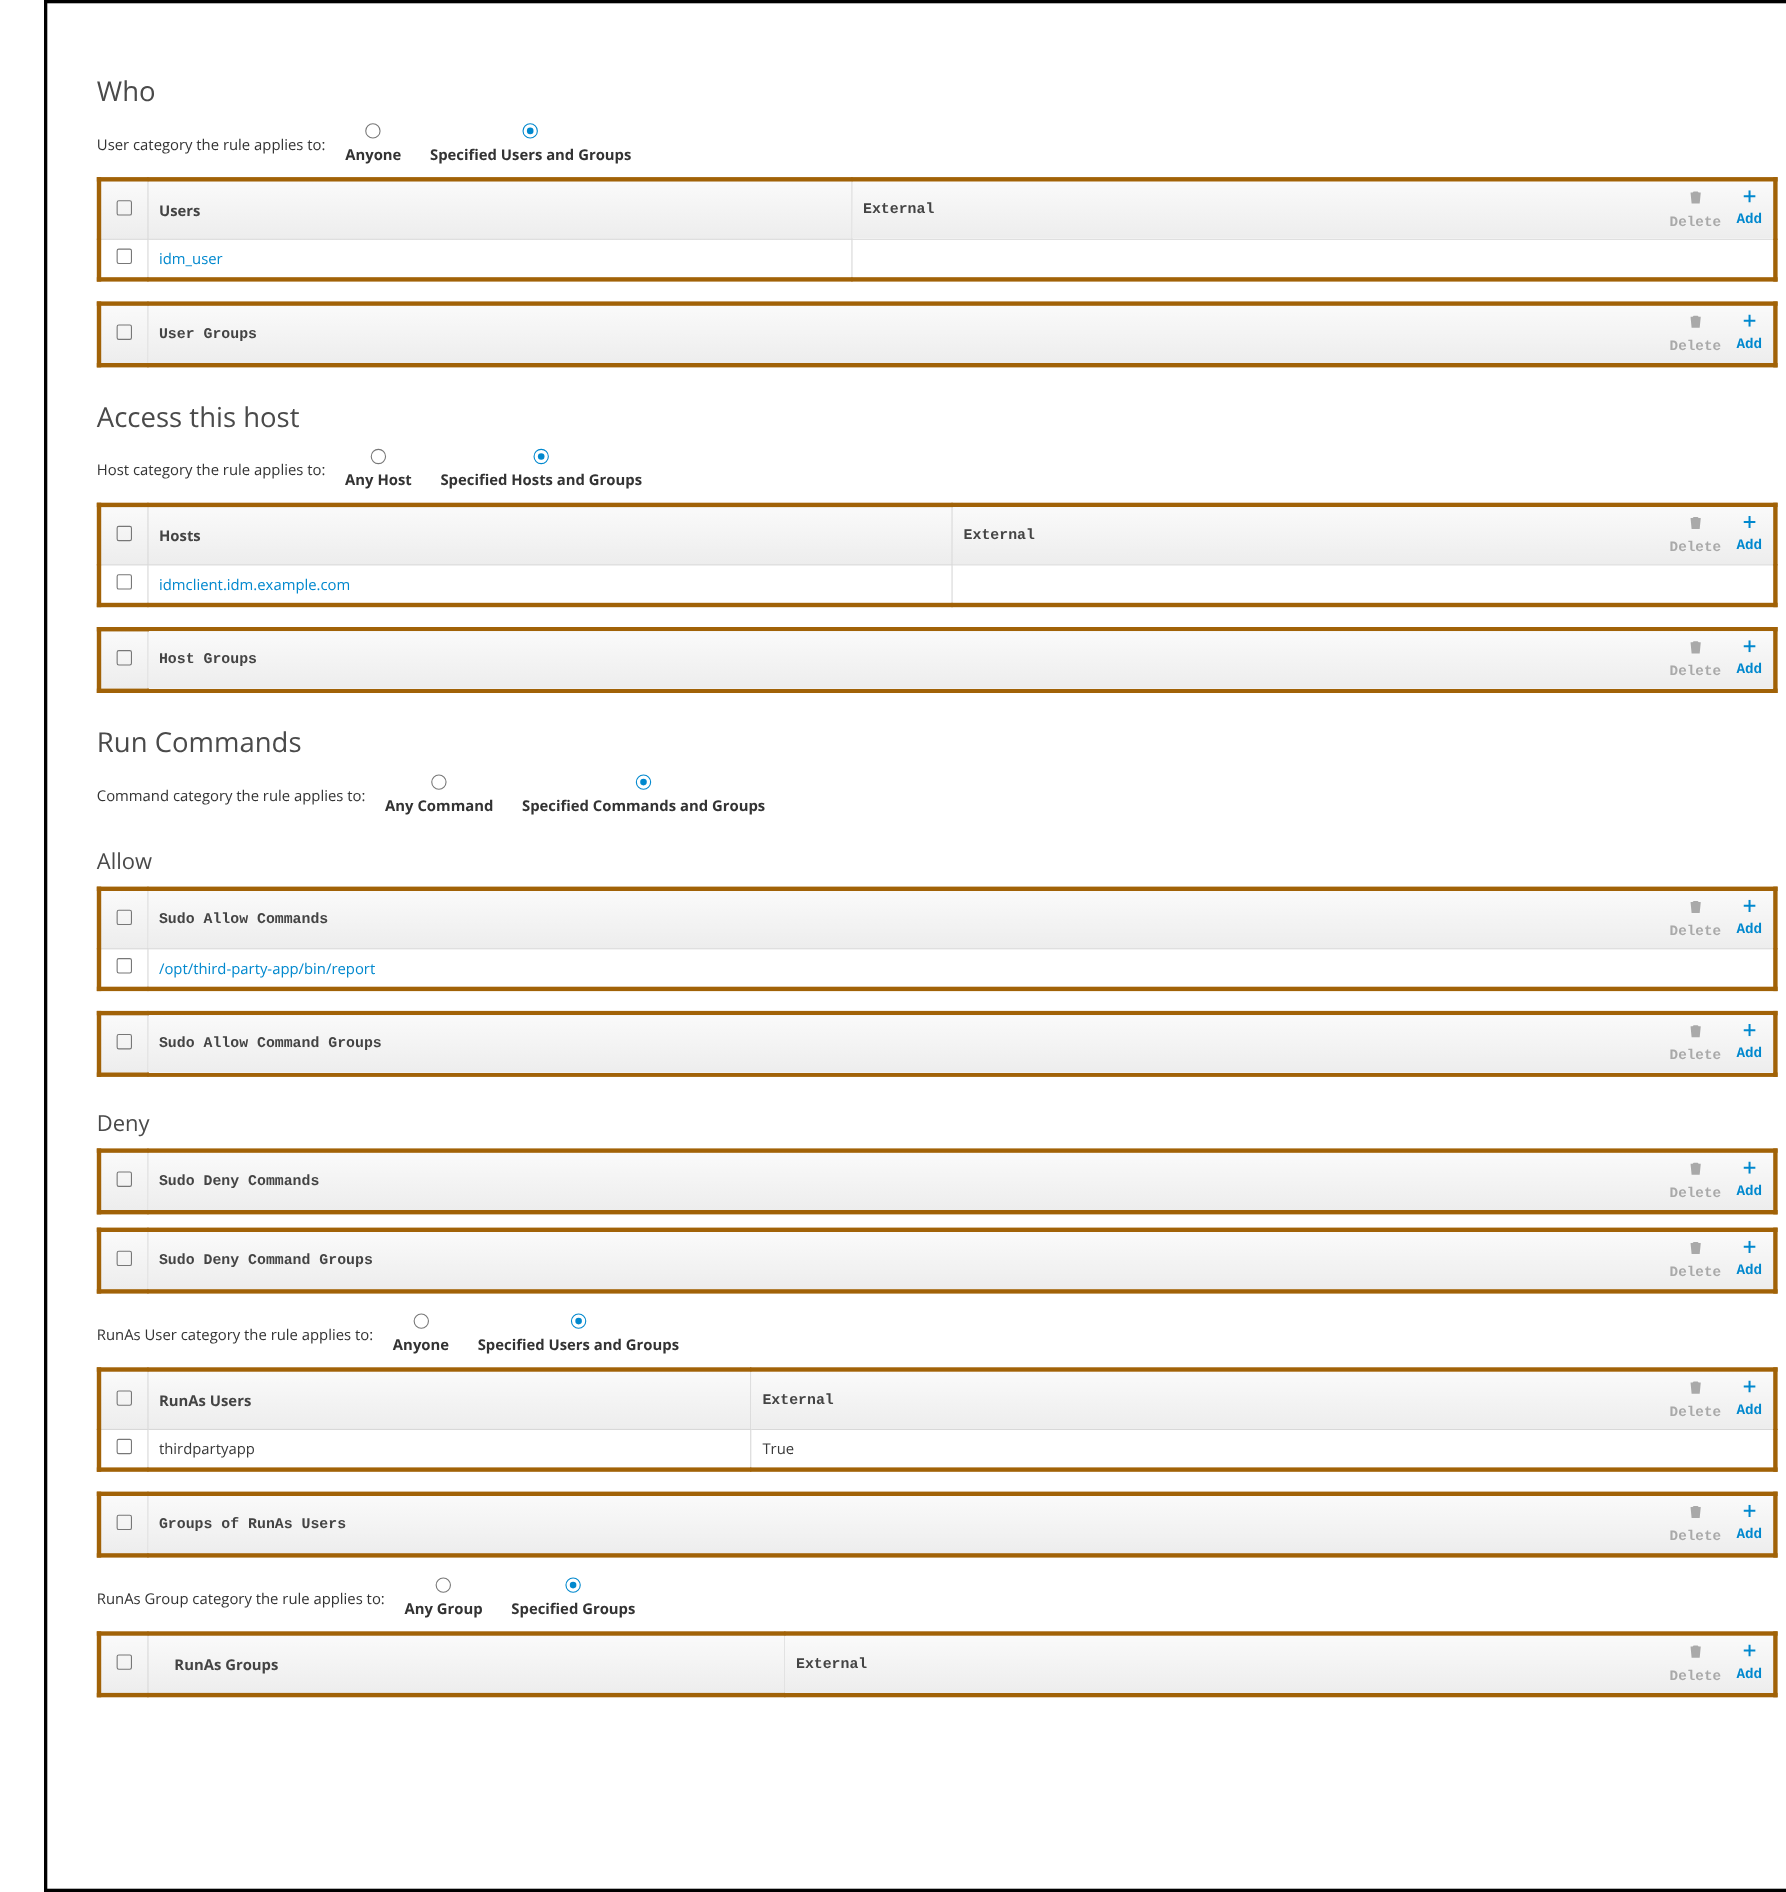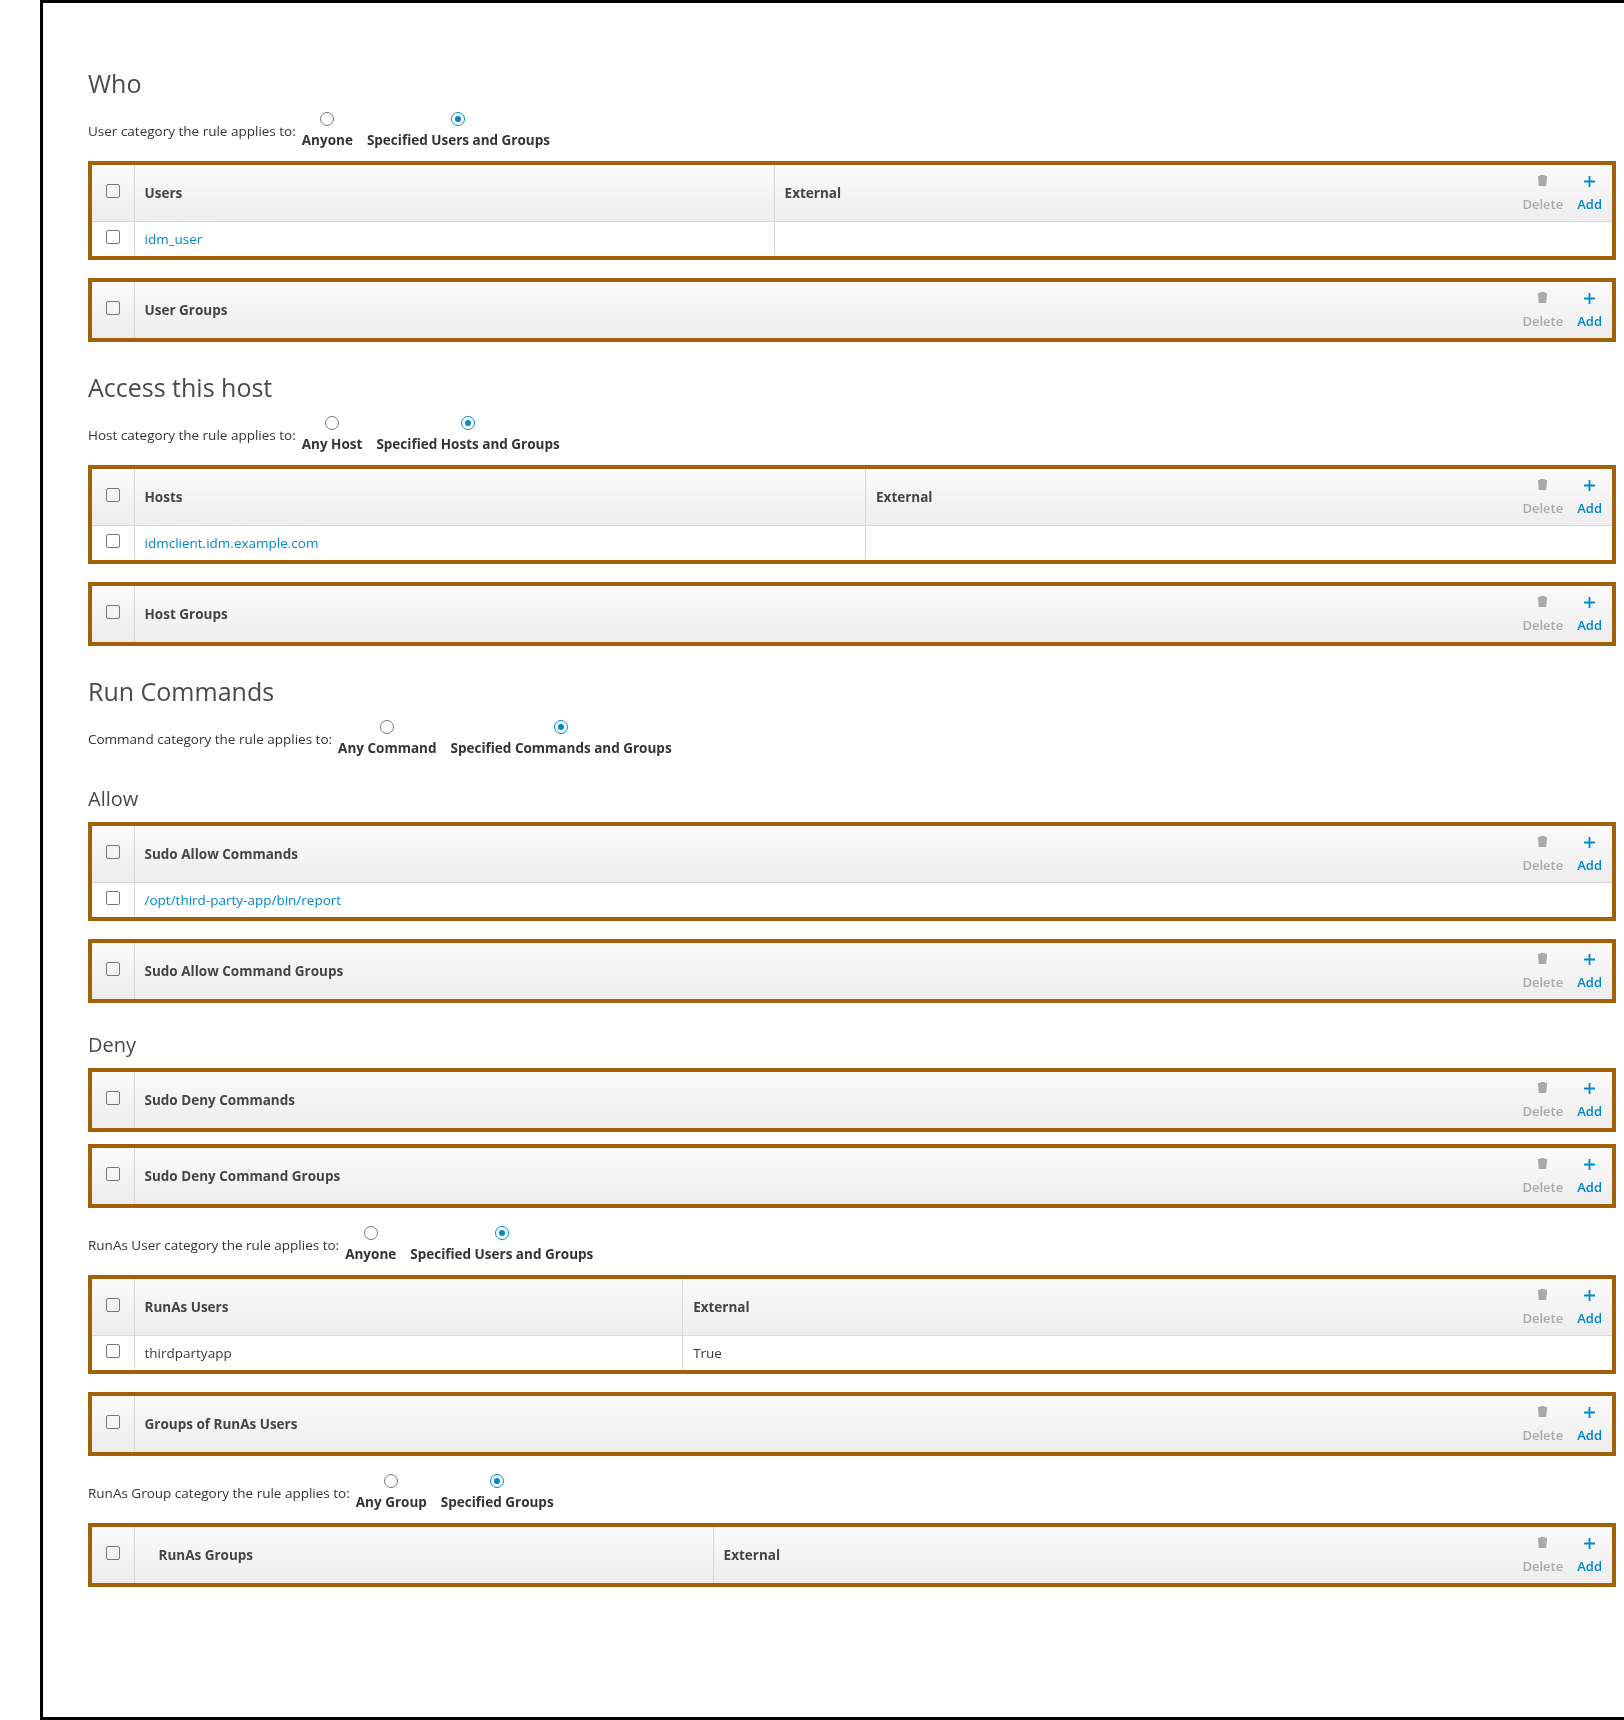--- a/index.html
+++ b/index.html
@@ -28,21 +28,21 @@
     font-weight: 400;
     color: #4a4a4a;
     margin: 28px 0 10px 0;
   }
   .category-line {
     font-size: 13.5px;
     color: #333;
     margin-bottom: 12px;
     display: flex;
     align-items: center;
-    gap: 6px;
+    gap: 18px;
   }
   .radio {
     display: inline-flex;
     align-items: center;
     gap: 5px;
     margin-right: 8px;
     cursor: pointer;
     flex-direction: column;
   }
   .radio-circle {
@@ -114,20 +114,21 @@
   .btn.add { color: #0088ce; flex-direction: column; }
   .icon-trash, .icon-plus {
     display: inline-block;
   }
   .icon-trash svg { width: 11px; height: 13px; fill: #a9a9a9; }
   .icon-plus  svg { width: 11px; height: 11px; fill: #0088ce; }
   a.link { color: #0088ce; text-decoration: none; }
   th .header-label { font-weight: 700; }
   .actions-th {
     position: relative;
+    font-family: Liberation Mono, monospace;
   }
   .actions-th .header-content {
     display: flex;
     justify-content: space-between;
     align-items: center;
   }
 </style>
 </head>
 <body>
 

